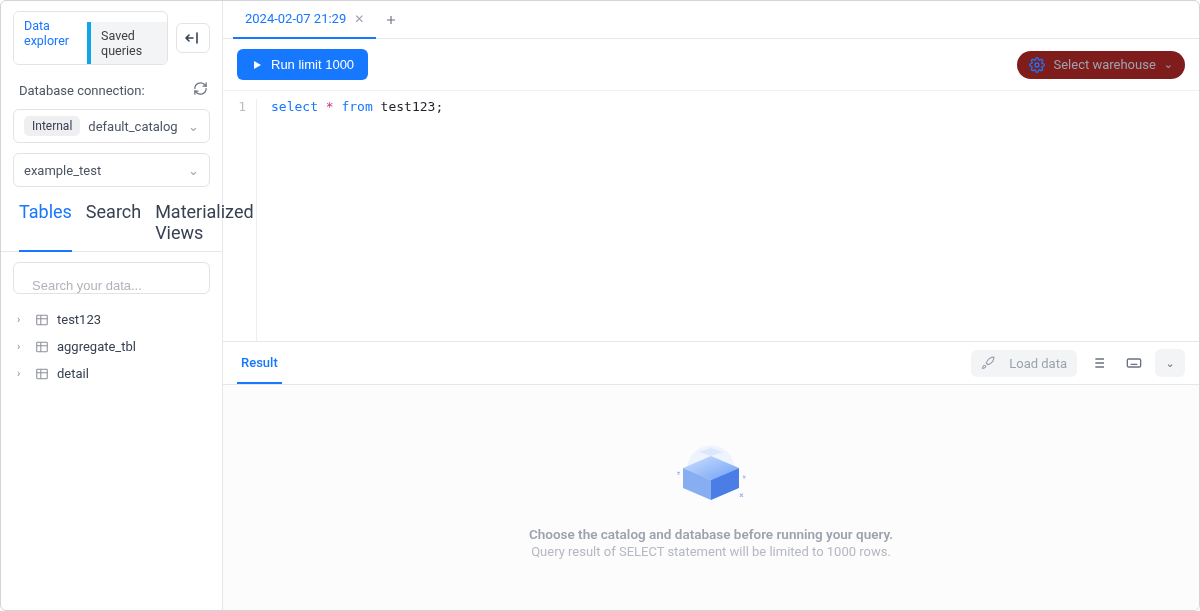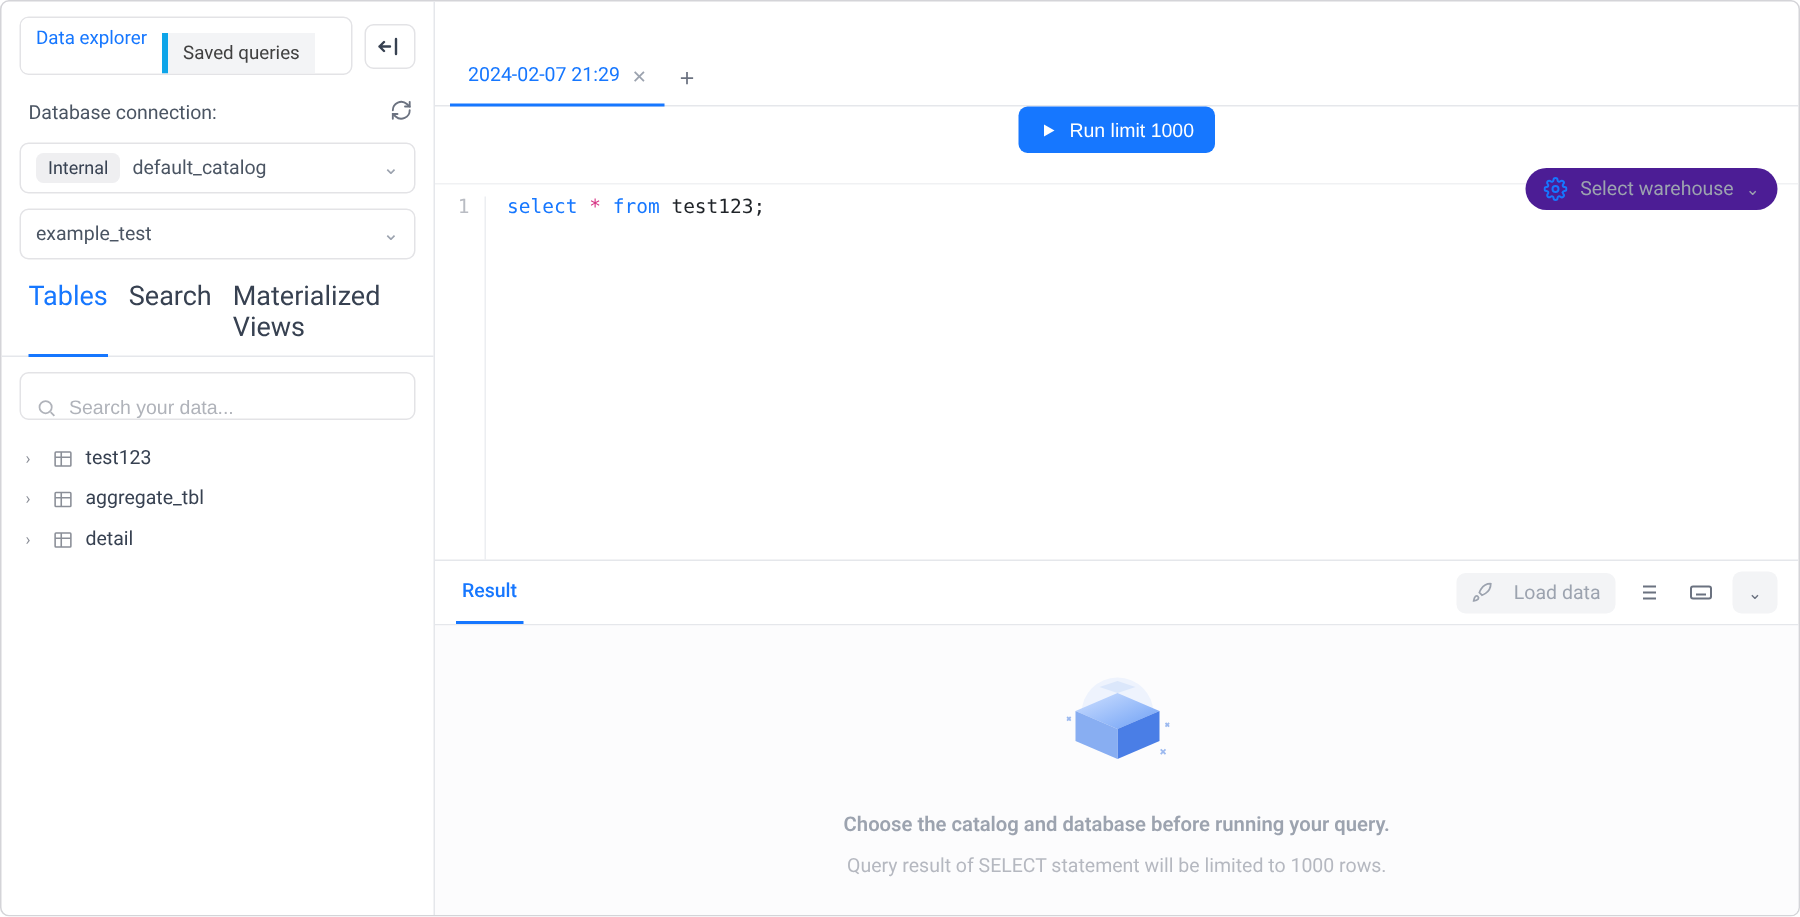--- a/index.html
+++ b/index.html
@@ -15,21 +15,21 @@
   .frame {
     width: 1200px;
     height: 611px;
     border: 1px solid #d4d4d8;
     border-radius: 6px;
     display: flex;
     overflow: hidden;
   }
   
   .sidebar {
-    width: 289px;
+    width: 222px;
     border-right: 1px solid #e5e7eb;
     display: flex;
     flex-direction: column;
     padding: 10px 0 0 0;
   }
   .sidebar-top {
     display: flex;
     align-items: center;
     padding: 0 12px 8px 12px;
     gap: 8px;
@@ -111,21 +111,21 @@
     display:flex; align-items:center; gap:8px;
     padding: 6px 6px;
     color:#374151;
     cursor:pointer;
     font-size: 13px;
     border-radius:4px;
   }
   .tree-caret { width:10px; color:#8b8f98; font-size:11px;}
   .table-icon { color:#8b8f98; }
   
-  .main { flex:1; display:flex; flex-direction:column;margin-top:32px; }
+  .main { flex:1; display:flex; flex-direction:column; }
   .tabstrip {
     height: 38px;
     border-bottom: 1px solid #e5e7eb;
     display:flex; align-items:center;
     padding-left: 10px;
   }
   .filetab {
     display:flex; align-items:center; gap:8px;
     padding: 0 12px;
     height: 38px;
@@ -135,36 +135,35 @@
     cursor:pointer;
   }
   .filetab .close { color:#9ca3af; font-size:12px; cursor:pointer;}
   .addtab { width:30px; display:flex; align-items:center;justify-content:center; color:#6b7280; cursor:pointer;}
   .toolbar {
     height: 52px;
     display:flex; align-items:center;
     padding: 0 14px;
     gap: 10px;
     border-bottom: 1px solid #f0f1f3;
-    flex-direction: column;
   }
   .run-btn {
     background:#1677ff;
     color:#fff;
     border:none;
     border-radius:6px;
     padding: 8px 14px;
     display:flex; align-items:center; gap:8px;
     font-size:13px;
     cursor:pointer;
   }
   .run-btn svg { fill:#fff; }
   .wh-select {
     margin-left:auto;
-    background:#4c1d95;
+    background:#7f1d1d;
     border-radius: 16px;
     padding: 6px 12px;
     display:flex; align-items:center; gap:8px;
     color:#9ca3af;
     cursor:pointer;
     font-size: 13px;
   }
   .editor {
     flex: 0 0 250px;
     display:flex;
@@ -212,21 +211,21 @@
     border-radius:6px;
     display:flex;align-items:center;justify-content:center;
     color:#6b7280;
     cursor:pointer;
   }
   .icon-btn.bg { background:#f3f4f6; }
   .result-body {
     flex:1;
     display:flex; flex-direction:column;
     align-items:center; justify-content:center;
-    gap: 12px;
+    gap: 2px;
     color:#9ca3af;
     background:#fcfcfd;
   }
   .empty-title { font-weight:600; color:#9ca3af; font-size:13.5px;}
   .empty-sub { font-size:13px; color:#b5b8c0;}
   .illus { width:100px; height:80px; margin-bottom:8px;}
 </style>
 </head>
 <body>
 

